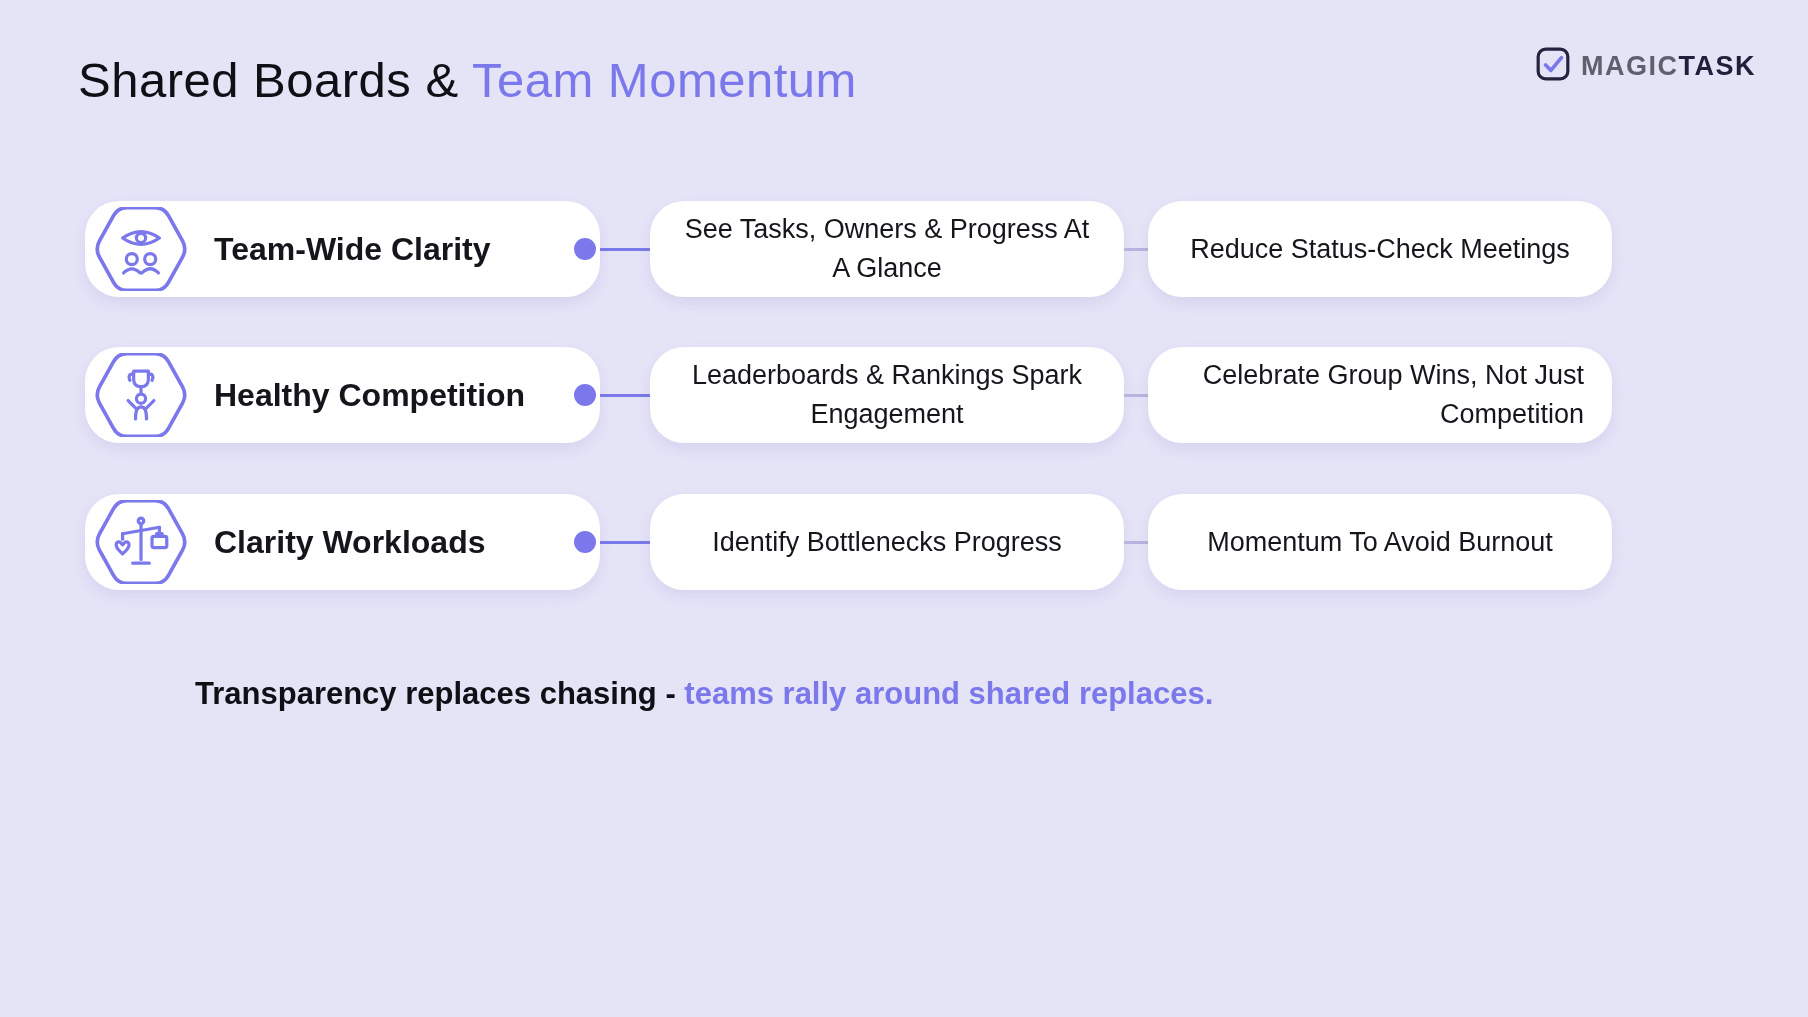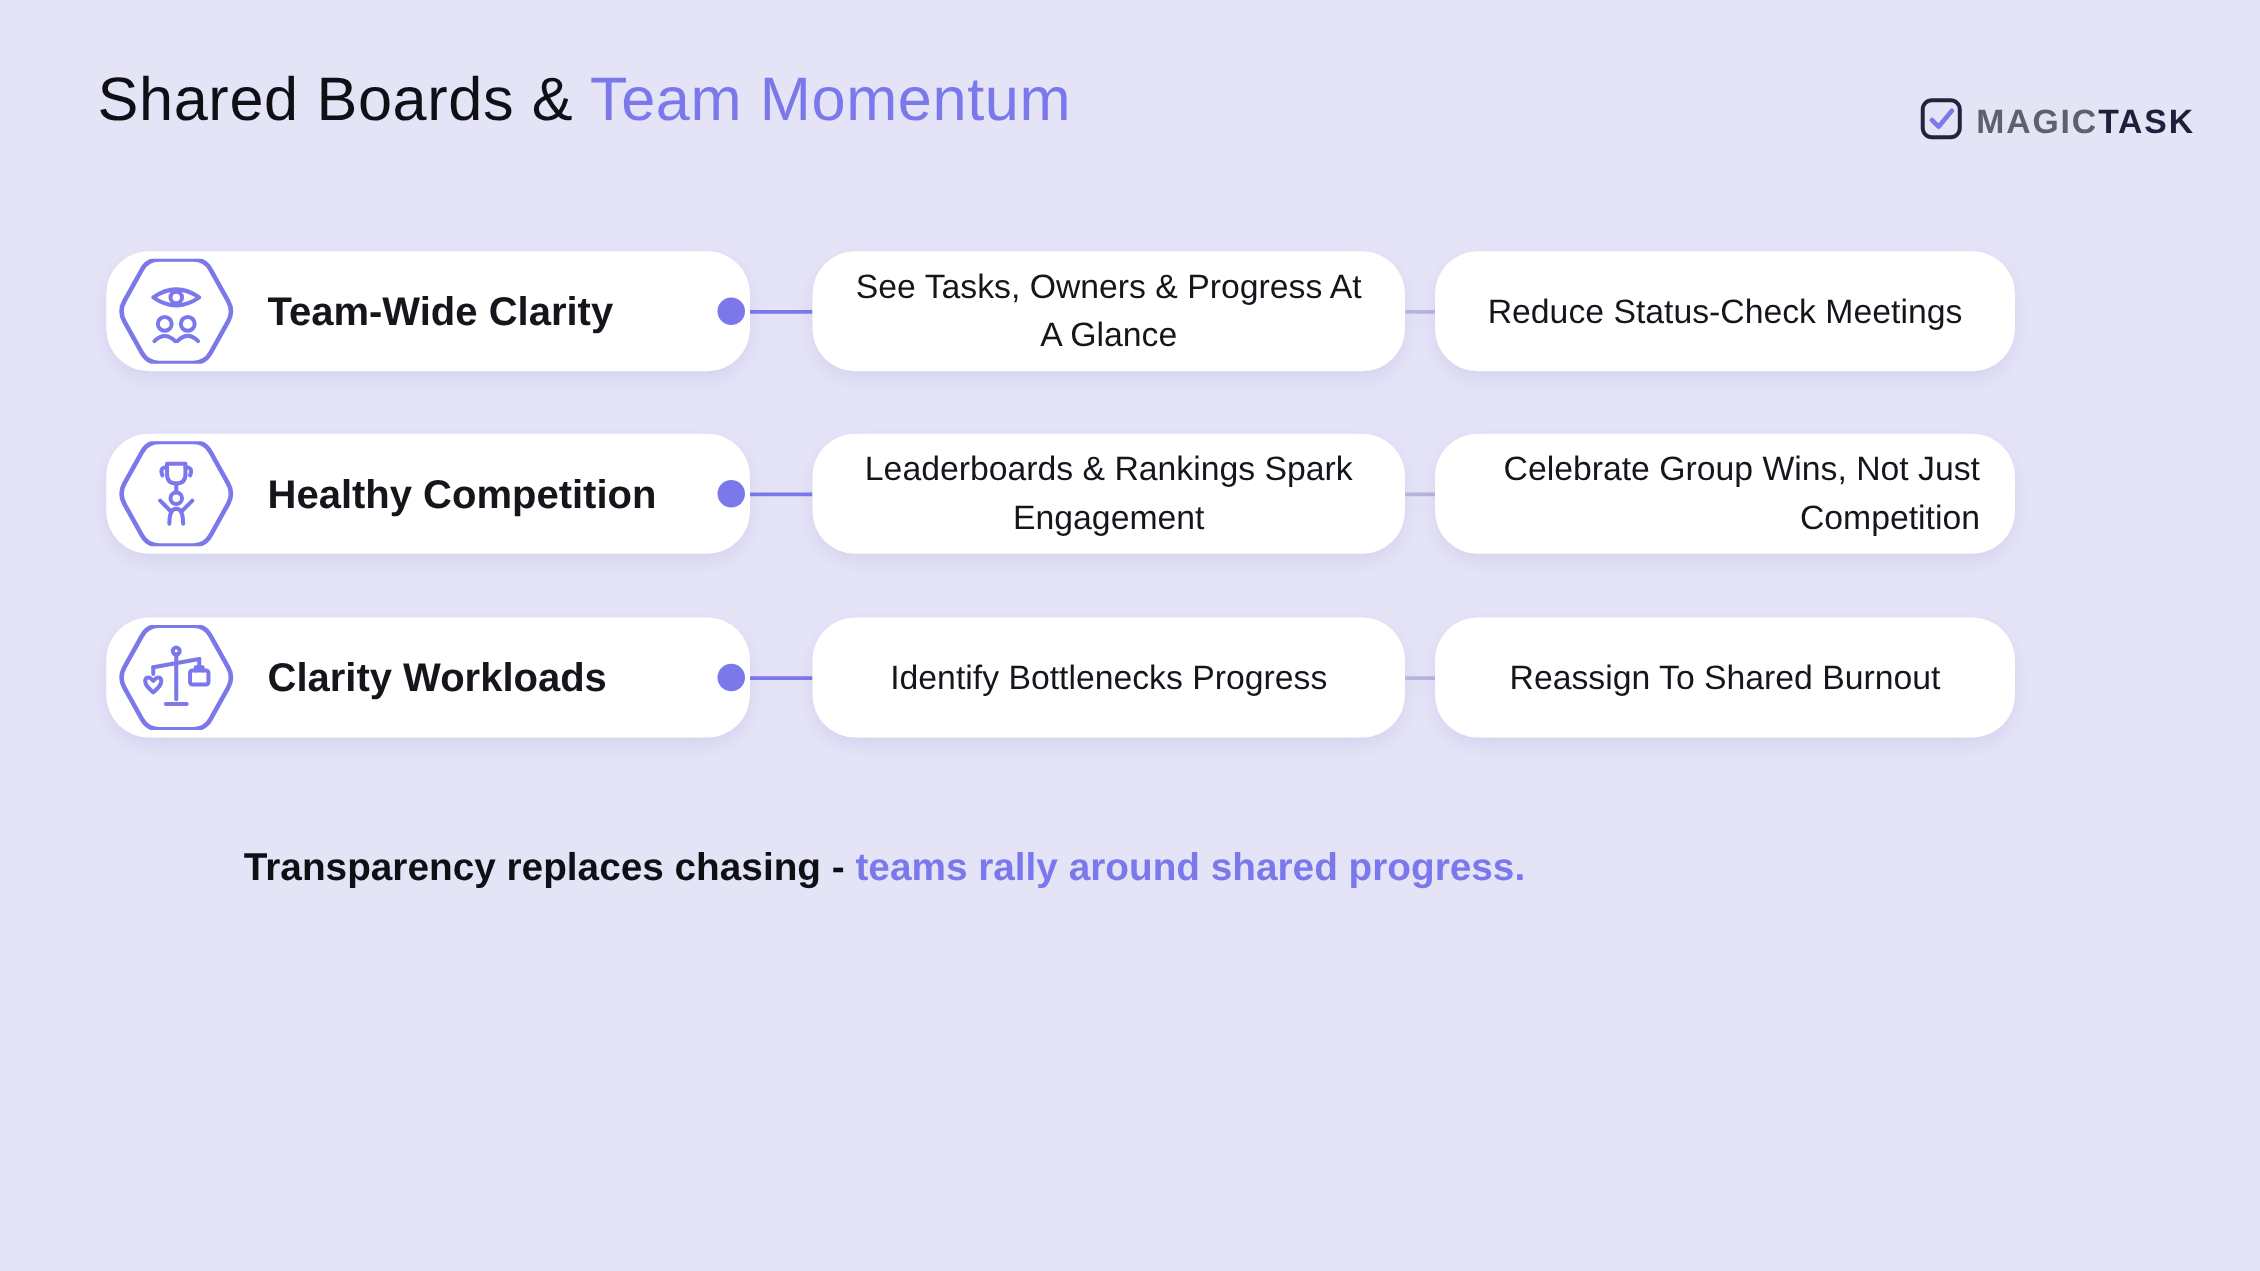--- a/index.html
+++ b/index.html
@@ -16,21 +16,21 @@
   
   .page-title {
     position:absolute; left:78px; top:52px;
     font-size:49px; font-weight:400; letter-spacing:0.5px;
     color:#0F0F16; white-space:nowrap;
   }
   .page-title .accent { color:#7B78EC; }
 
   .logo {
     position:absolute; top:46px; right:52px;
-    display:flex; align-items:center; gap:10px;margin-top:31px;
+    display:flex; align-items:center; gap:10px;
   }
   .logo-text { font-size:27px; font-weight:700; letter-spacing:1.5px; white-space:nowrap; }
   .logo-text .magic { color:#5F5F6E; }
   .logo-text .task  { color:#20203C; }
 
   
   .row {
     position:absolute; left:85px;
     display:flex; align-items:center;
     height:96px;
@@ -176,21 +176,21 @@
       </span>
       <span class="row-title">Clarity Workloads</span>
       <span class="dot"></span>
     </div>
     <div class="connector-line"></div>
     <div class="pill mid-pill">
       <span class="step-text">Identify Bottlenecks Progress</span>
     </div>
     <div class="dash"></div>
     <div class="pill right-pill">
-      <span class="step-text">Reassign To Shared Burnout</span>
+      <span class="step-text">Momentum To Avoid Burnout</span>
     </div>
   </div>
 
   <div class="footer-line">
-    <span>Transparency replaces chasing - </span><span class="accent">teams rally around shared progress.</span>
+    <span>Transparency replaces chasing - </span><span class="accent">teams rally around shared replaces.</span>
   </div>
 
 </div>
 
 </body></html>

